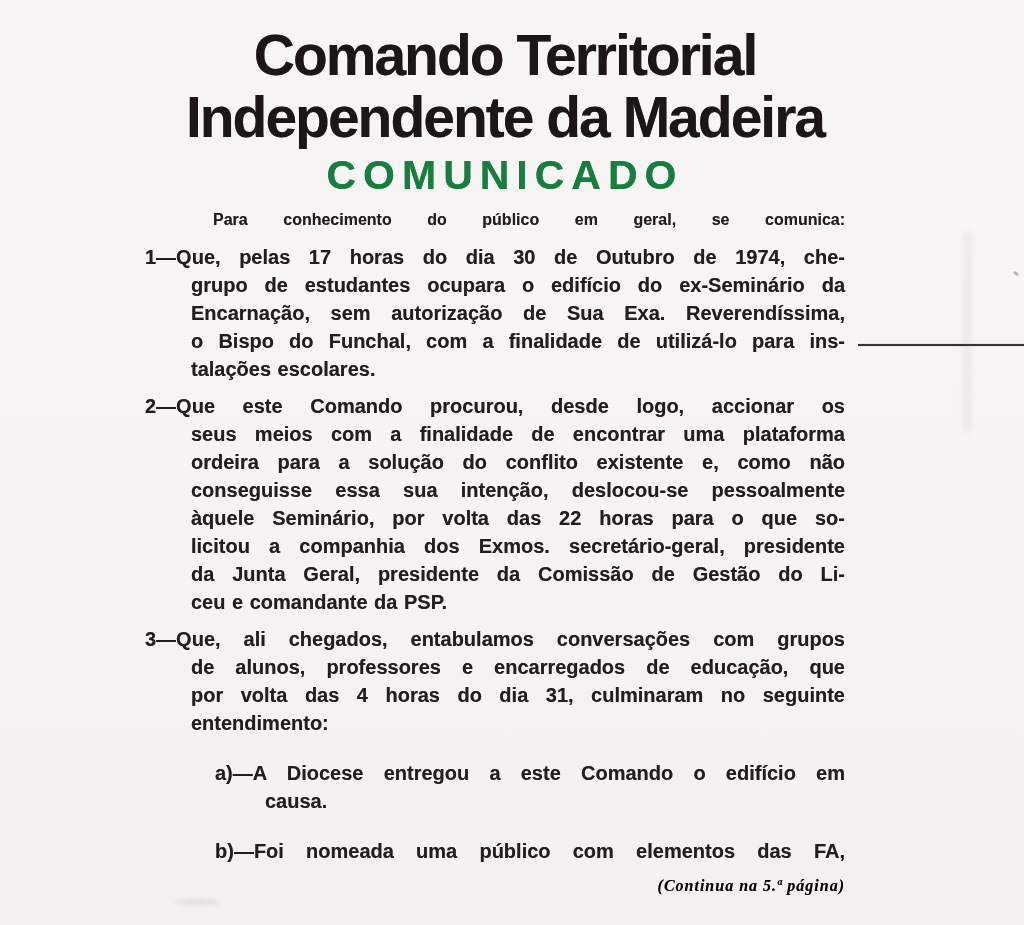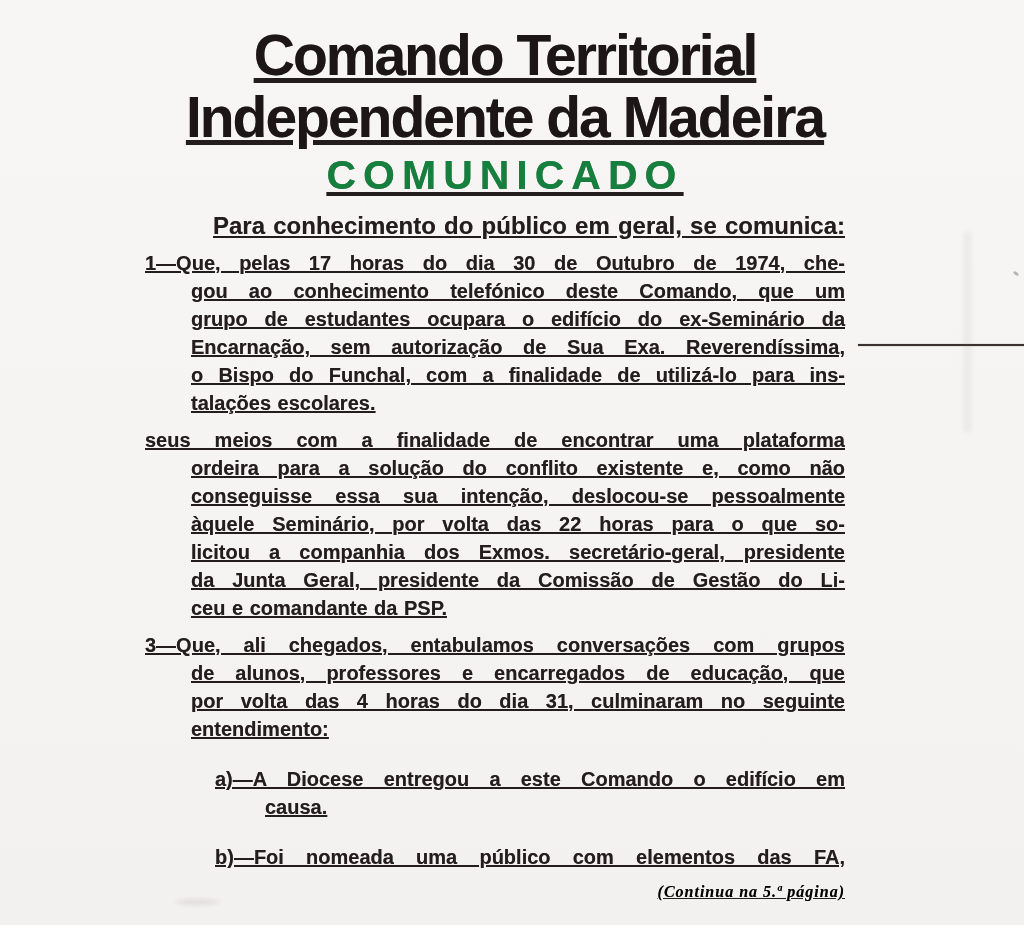--- a/index.html
+++ b/index.html
@@ -2,34 +2,34 @@
 <html><head>
 <meta charset="utf-8">
 <style>
   html,body{margin:0;padding:0;}
   body{
     width:1024px;height:925px;overflow:hidden;position:relative;
     background:linear-gradient(180deg,#f8f6f5 0%,#f6f4f3 55%,#f3f1f0 100%);
     font-family:"Liberation Sans",sans-serif;
     color:#231e1d;
   }
-  .page{position:relative;width:1024px;height:925px;text-decoration:underline;}
+  .page{position:relative;width:1024px;height:925px;}
   .ink{text-shadow:0 0 0.6px rgba(32,25,23,0.55);}
   .title-block{padding-top:24px;text-align:center;width:1010px;}
   .title-line{
     font-weight:700;font-size:57px;line-height:62px;letter-spacing:-2px;
     color:#1c1716;white-space:nowrap;
   }
   .subtitle{
     margin-top:3px;font-weight:700;font-size:41px;line-height:48px;
     letter-spacing:7px;color:#15803d;
   }
   .intro{
-    width:700px;margin:13px 0 0 145px;
-    font-weight:700;font-size:24px;line-height:28px;
+    width:700px;margin:7px 0 0 145px;
+    font-weight:700;font-size:16px;line-height:28px;
     text-align:justify;text-align-last:justify;
     text-indent:68px;white-space:nowrap;
   }
   .col{width:700px;margin-left:145px;}
   .para{font-weight:700;font-size:20px;line-height:28px;word-spacing:1px;}
   .para .line{text-align:justify;text-align-last:justify;}
   .para .line:last-child{text-align-last:left;}
   .para.keep-just .line:last-child{text-align-last:justify;}
   .npara{padding-left:46px;margin-top:9px;}
   .npara .line:first-child{text-indent:-46px;}
@@ -66,27 +66,27 @@
     <div class="title-line ink">Comando Territorial</div>
     <div class="title-line ink">Independente da Madeira</div>
     <div class="subtitle ink">COMUNICADO</div>
   </div>
 
   <div class="intro ink">Para conhecimento do público em geral, se comunica:</div>
 
   <div class="col">
     <div class="para npara ink">
         <div class="line">1—Que, pelas 17 horas do dia 30 de Outubro de 1974, che-</div>
-        <div class="line">gou ao conhecimento telefónico deste Comando, que um</div>
         <div class="line">grupo de estudantes ocupara o edifício do ex-Seminário da</div>
         <div class="line">Encarnação, sem autorização de Sua Exa. Reverendíssima,</div>
         <div class="line">o Bispo do Funchal, com a finalidade de utilizá-lo para ins-</div>
         <div class="line">talações escolares.</div>
       </div>
     <div class="para npara ink">
+        <div class="line">2—Que este Comando procurou, desde logo, accionar os</div>
         <div class="line">seus meios com a finalidade de encontrar uma plataforma</div>
         <div class="line">ordeira para a solução do conflito existente e, como não</div>
         <div class="line">conseguisse essa sua intenção, deslocou-se pessoalmente</div>
         <div class="line">àquele Seminário, por volta das 22 horas para o que so-</div>
         <div class="line">licitou a companhia dos Exmos. secretário-geral, presidente</div>
         <div class="line">da Junta Geral, presidente da Comissão de Gestão do Li-</div>
         <div class="line">ceu e comandante da PSP.</div>
       </div>
     <div class="para npara ink">
         <div class="line">3—Que, ali chegados, entabulamos conversações com grupos</div>

